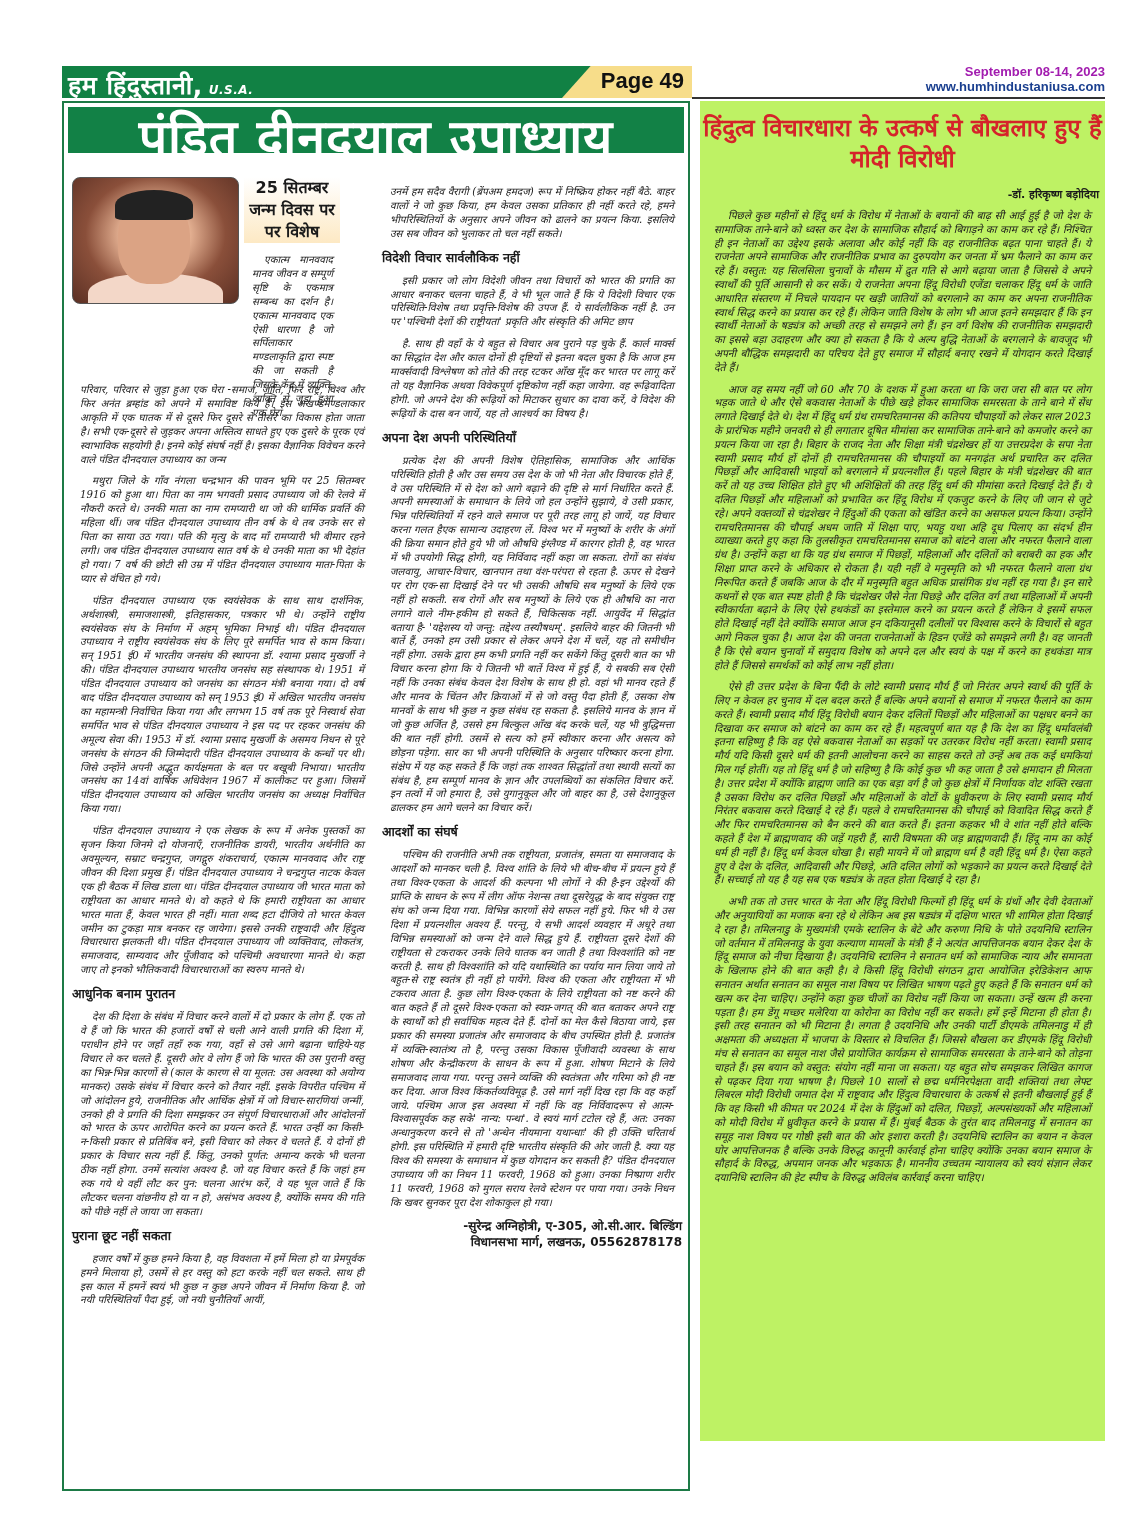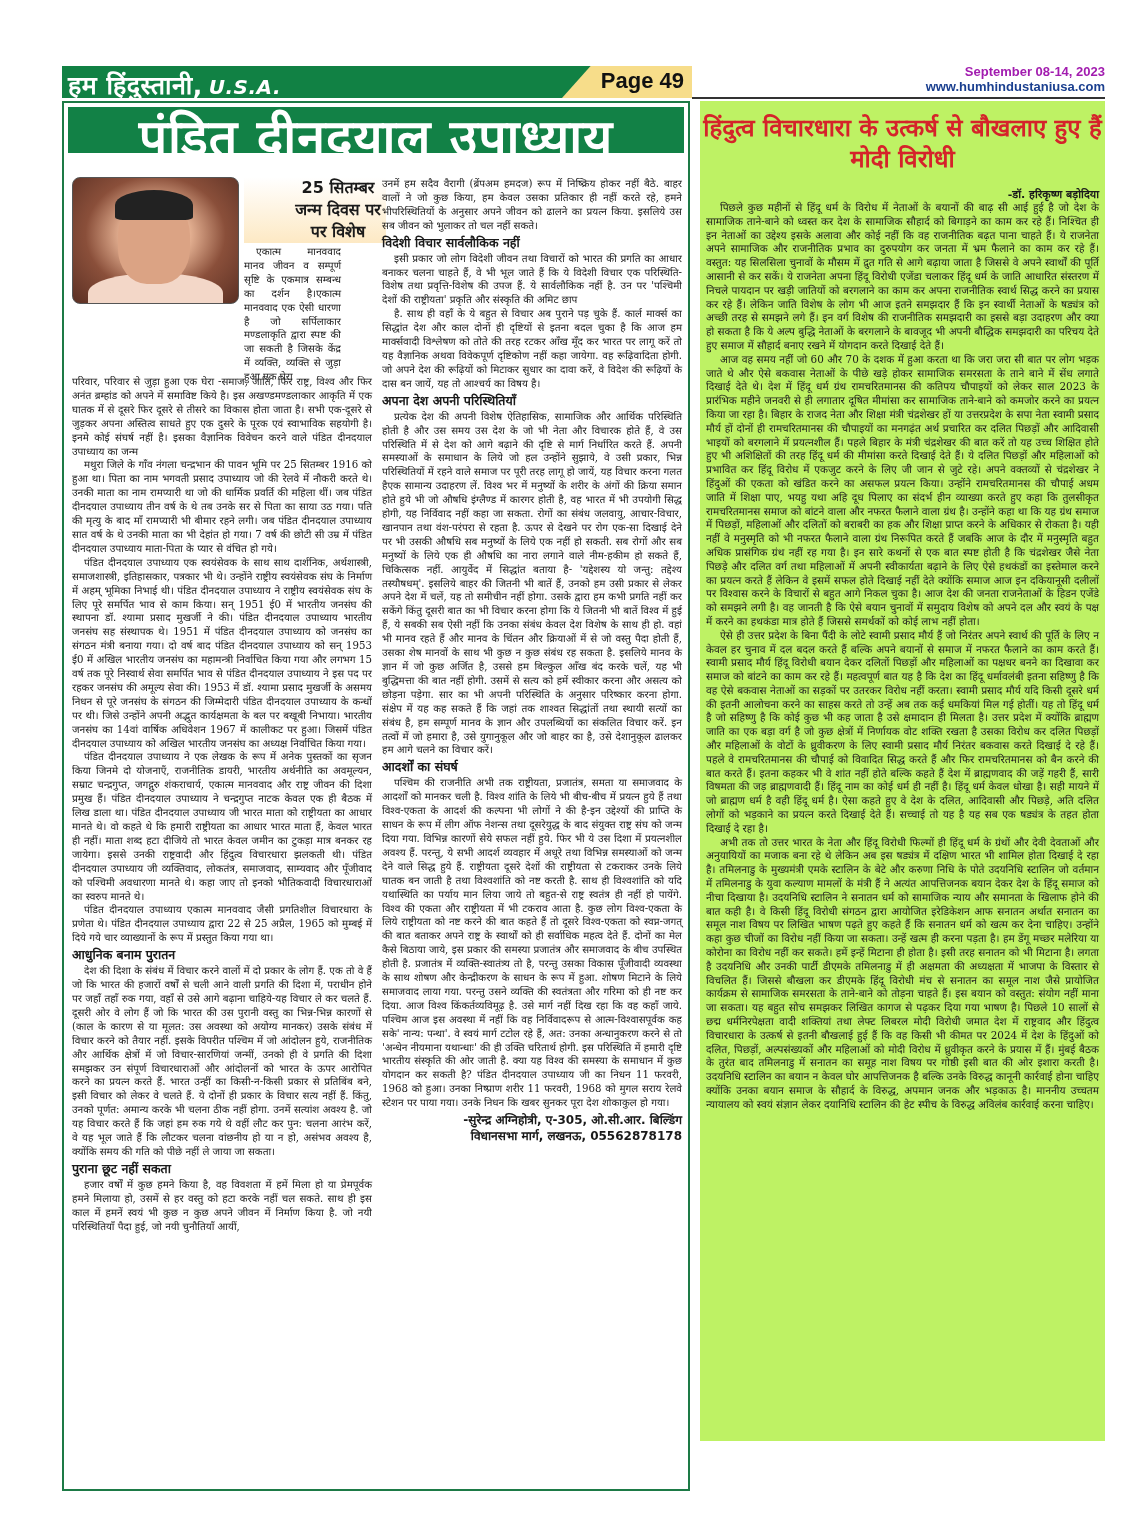--- a/index.html
+++ b/index.html
@@ -1,35 +1,35 @@
 <!DOCTYPE html>
 <html><head>
 <meta charset="utf-8">
 <style>
   html,body{margin:0;padding:0;background:#fff;}
   body{width:1135px;height:1533px;position:relative;overflow:hidden;font-family:"DejaVu Serif",serif;color:#1a1a1a;}
   .masthead{position:absolute;left:62px;top:66px;width:1043px;height:32px;}
   .mast-green{position:absolute;left:0;top:0;width:540px;height:32px;background:#118144;clip-path:polygon(0 0,100% 0,93% 100%,0 100%);}
   .mast-title{position:absolute;left:6px;top:1px;font:bold 25px "DejaVu Sans",sans-serif;color:#fff;letter-spacing:0.5px;}
-  .mast-title .usa{font-style:italic;font-size:20px;margin-left:6px;}
+  .mast-title .usa{font-style:italic;font-size:12px;margin-left:6px;}
   .mast-page{position:absolute;left:500px;top:0;width:130px;height:32px;background:#f7dd8a;clip-path:polygon(22% 0,100% 0,100% 100%,0 100%);}
   .mast-page span{position:absolute;right:8px;top:2px;font:bold 22px "Liberation Sans",sans-serif;color:#111;}
   .mast-rule{position:absolute;left:630px;top:31px;width:413px;height:2px;background:#333;}
   .mast-date{position:absolute;right:0;top:-2px;text-align:right;font:bold 13px "Liberation Sans",sans-serif;color:#a21caf;}
   .mast-url{position:absolute;right:0;top:13px;text-align:center;font:bold 13px "Liberation Sans",sans-serif;color:#1a3f8f;}
 
   .left-frame{position:absolute;left:62px;top:101px;width:628px;height:1390px;border:2px solid #1d7a46;box-sizing:border-box;background:#fff;}
   .title-banner{position:absolute;left:4px;top:4px;right:4px;height:46px;background:#128146;color:#fff;text-align:center;font:bold 50px "DejaVu Sans",sans-serif;line-height:62px;letter-spacing:1px;}
   .photo{position:absolute;left:8px;top:74px;width:165px;height:125px;border-radius:8px;border:1px solid #555;background:radial-gradient(ellipse at 50% 45%,#e8b596 0 28%,#8a4f3a 60%,#5b3024 100%);overflow:hidden;}
   .photo .face{position:absolute;left:45px;top:18px;width:72px;height:88px;border-radius:45% 45% 40% 40%;background:#dba384;}
   .photo .hair{position:absolute;left:42px;top:12px;width:78px;height:30px;border-radius:50% 50% 10% 10%;background:#222;}
   .photo .shirt{position:absolute;left:15px;top:95px;width:135px;height:40px;border-radius:50% 50% 0 0;background:#f3d7c8;}
-  .subhead{position:absolute;left:180px;top:74px;width:96px;text-align:center;font:bold 16px "DejaVu Sans",sans-serif;line-height:22px;background:linear-gradient(#fff,#fde9c4);padding-left:46px;}
+  .subhead{position:absolute;left:180px;top:74px;width:96px;text-align:center;font:bold 16px "DejaVu Sans",sans-serif;line-height:22px;background:linear-gradient(#fff,#fde9c4);}
   .col-text{position:absolute;font-size:10.2px;line-height:13.9px;text-align:justify;}
-  .col-text p{margin:0;text-indent:12px;}
+  .col-text p{margin:8px;text-indent:12px;font-style:italic;}
   .col-text h4{margin:1px 0;font:bold 12.5px "DejaVu Sans",sans-serif;}
   .c1a{left:180px;top:142px;width:97px;}
   .c1b{left:8px;top:272px;width:300px;}
   .c2{left:318px;top:74px;width:300px;}
   .sig{text-align:right;font:bold 12px "DejaVu Sans",sans-serif;line-height:16px;margin-top:2px;}
 
   .right-article{position:absolute;left:700px;top:101px;width:405px;height:1340px;background:#bef264;}
   .r-head{position:absolute;left:0;top:12px;width:405px;text-align:center;font:bold 24px "DejaVu Sans",sans-serif;line-height:31px;color:#d5232a;}
   .r-author{position:absolute;right:6px;top:85px;font:bold 11px "DejaVu Sans",sans-serif;}
   .r-body{left:6px;top:100px;width:393px;font-size:10.4px;line-height:13.8px;}
@@ -60,21 +60,20 @@
   </div>
   <div class="subhead">25 सितम्बर जन्म दिवस पर पर विशेष</div>
   <div class="col-text c1a">
     <p>एकात्म मानववाद मानव जीवन व सम्पूर्ण सृष्टि के एकमात्र सम्बन्ध का दर्शन है।एकात्म मानववाद एक ऐसी धारणा है जो सर्पिलाकार मण्डलाकृति द्वारा स्पष्ट की जा सकती है जिसके केंद्र में व्यक्ति, व्यक्ति से जुड़ा हुआ एक घेरा</p>
   </div>
   <div class="col-text c1b">
     <p style="text-indent:0">परिवार, परिवार से जुड़ा हुआ एक घेरा -समाज, जाति, फिर राष्ट्र, विश्व और फिर अनंत ब्रम्हांड को अपने में समाविष्ट किये है। इस अखण्डमण्डलाकार आकृति में एक घातक में से दूसरे फिर दूसरे से तीसरे का विकास होता जाता है। सभी एक-दूसरे से जुड़कर अपना अस्तित्व साधते हुए एक दुसरे के पूरक एवं स्वाभाविक सहयोगी है। इनमे कोई संघर्ष नहीं है। इसका वैज्ञानिक विवेचन करने वाले पंडित दीनदयाल उपाध्याय का जन्म</p>
     <p>मथुरा जिले के गाँव नंगला चन्द्रभान की पावन भूमि पर 25 सितम्बर 1916 को हुआ था। पिता का नाम भगवती प्रसाद उपाध्याय जो की रेलवे में नौकरी करते थे। उनकी माता का नाम रामप्यारी था जो की धार्मिक प्रवर्ति की महिला थीं। जब पंडित दीनदयाल उपाध्याय तीन वर्ष के थे तब उनके सर से पिता का साया उठ गया। पति की मृत्यु के बाद माँ रामप्यारी भी बीमार रहने लगी। जब पंडित दीनदयाल उपाध्याय सात वर्ष के थे उनकी माता का भी देहांत हो गया। 7 वर्ष की छोटी सी उम्र में पंडित दीनदयाल उपाध्याय माता-पिता के प्यार से वंचित हो गये।</p>
     <p>पंडित दीनदयाल उपाध्याय एक स्वयंसेवक के साथ साथ दार्शनिक, अर्थशास्त्री, समाजशास्त्री, इतिहासकार, पत्रकार भी थे। उन्होंने राष्ट्रीय स्वयंसेवक संघ के निर्माण में अहम् भूमिका निभाई थी। पंडित दीनदयाल उपाध्याय ने राष्ट्रीय स्वयंसेवक संघ के लिए पूरे समर्पित भाव से काम किया। सन् 1951 ई0 में भारतीय जनसंघ की स्थापना डॉ. श्यामा प्रसाद मुखर्जी ने की। पंडित दीनदयाल उपाध्याय भारतीय जनसंघ सह संस्थापक थे। 1951 में पंडित दीनदयाल उपाध्याय को जनसंघ का संगठन मंत्री बनाया गया। दो वर्ष बाद पंडित दीनदयाल उपाध्याय को सन् 1953 ई0 में अखिल भारतीय जनसंघ का महामन्त्री निर्वाचित किया गया और लगभग 15 वर्ष तक पूरे निस्वार्थ सेवा समर्पित भाव से पंडित दीनदयाल उपाध्याय ने इस पद पर रहकर जनसंघ की अमूल्य सेवा की। 1953 में डॉ. श्यामा प्रसाद मुखर्जी के असमय निधन से पूरे जनसंघ के संगठन की जिम्मेदारी पंडित दीनदयाल उपाध्याय के कन्धों पर थी। जिसे उन्होंने अपनी अद्भुत कार्यक्षमता के बल पर बखूबी निभाया। भारतीय जनसंघ का 14वां वार्षिक अधिवेशन 1967 में कालीकट पर हुआ। जिसमें पंडित दीनदयाल उपाध्याय को अखिल भारतीय जनसंघ का अध्यक्ष निर्वाचित किया गया।</p>
     <p>पंडित दीनदयाल उपाध्याय ने एक लेखक के रूप में अनेक पुस्तकों का सृजन किया जिनमे दो योजनाएँ, राजनीतिक डायरी, भारतीय अर्थनीति का अवमूल्यन, सम्राट चन्द्रगुप्त, जगद्गुरु शंकराचार्य, एकात्म मानववाद और राष्ट्र जीवन की दिशा प्रमुख हैं। पंडित दीनदयाल उपाध्याय ने चन्द्रगुप्त नाटक केवल एक ही बैठक में लिख डाला था। पंडित दीनदयाल उपाध्याय जी भारत माता को राष्ट्रीयता का आधार मानते थे। वो कहते थे कि हमारी राष्ट्रीयता का आधार भारत माता हैं, केवल भारत ही नहीं। माता शब्द हटा दीजिये तो भारत केवल जमीन का टुकड़ा मात्र बनकर रह जायेगा। इससे उनकी राष्ट्रवादी और हिंदुत्व विचारधारा झलकती थी। पंडित दीनदयाल उपाध्याय जी व्यक्तिवाद, लोकतंत्र, समाजवाद, साम्यवाद और पूँजीवाद को पश्चिमी अवधारणा मानते थे। कहा जाए तो इनको भौतिकवादी विचारधाराओं का स्वरुप मानते थे।</p>
-    <p>पंडित दीनदयाल उपाध्याय एकात्म मानववाद जैसी प्रगतिशील विचारधारा के प्रणेता थे। पंडित दीनदयाल उपाध्याय द्वारा 22 से 25 अप्रैल, 1965 को मुम्बई में दिये गये चार व्याख्यानों के रूप में प्रस्तुत किया गया था।</p>
     <h4>आधुनिक बनाम पुरातन</h4>
     <p>देश की दिशा के संबंध में विचार करने वालों में दो प्रकार के लोग हैं. एक तो वे हैं जो कि भारत की हजारों वर्षों से चली आने वाली प्रगति की दिशा में, पराधीन होने पर जहाँ तहाँ रुक गया, वहाँ से उसे आगे बढ़ाना चाहिये-यह विचार ले कर चलते हैं. दूसरी ओर वे लोग हैं जो कि भारत की उस पुरानी वस्तु का भिन्न-भिन्न कारणों से (काल के कारण से या मूलत: उस अवस्था को अयोग्य मानकर) उसके संबंध में विचार करने को तैयार नहीं. इसके विपरीत पश्चिम में जो आंदोलन हुये, राजनीतिक और आर्थिक क्षेत्रों में जो विचार-सारणियां जन्मीं, उनको ही वे प्रगति की दिशा समझकर उन संपूर्ण विचारधाराओं और आंदोलनों को भारत के ऊपर आरोपित करने का प्रयत्न करते हैं. भारत उन्हीं का किसी-न-किसी प्रकार से प्रतिबिंब बने, इसी विचार को लेकर वे चलते हैं. ये दोनों ही प्रकार के विचार सत्य नहीं हैं. किंतु, उनको पूर्णत: अमान्य करके भी चलना ठीक नहीं होगा. उनमें सत्यांश अवश्य है. जो यह विचार करते हैं कि जहां हम रुक गये थे वहीं लौट कर पुन: चलना आरंभ करें, वे यह भूल जाते हैं कि लौटकर चलना वांछनीय हो या न हो, असंभव अवश्य है, क्योंकि समय की गति को पीछे नहीं ले जाया जा सकता।</p>
     <h4>पुराना छूट नहीं सकता</h4>
     <p>हजार वर्षों में कुछ हमने किया है, वह विवशता में हमें मिला हो या प्रेमपूर्वक हमने मिलाया हो, उसमें से हर वस्तु को हटा करके नहीं चल सकते. साथ ही इस काल में हमनें स्वयं भी कुछ न कुछ अपने जीवन में निर्माण किया है. जो नयी परिस्थितियाँ पैदा हुई, जो नयी चुनौतियाँ आयीं,</p>
   </div>
   <div class="col-text c2">
     <p style="text-indent:0">उनमें हम सदैव वैरागी (ब्रेंपअम हमदज) रूप में निष्क्रिय होकर नहीं बैठे. बाहर वालों ने जो कुछ किया, हम केवल उसका प्रतिकार ही नहीं करते रहे, हमने भीपरिस्थितियों के अनुसार अपने जीवन को ढालने का प्रयत्न किया. इसलिये उस सब जीवन को भुलाकर तो चल नहीं सकते।</p>
     <h4>विदेशी विचार सार्वलौकिक नहीं</h4>
     <p>इसी प्रकार जो लोग विदेशी जीवन तथा विचारों को भारत की प्रगति का आधार बनाकर चलना चाहते हैं, वे भी भूल जाते हैं कि ये विदेशी विचार एक परिस्थिति-विशेष तथा प्रवृत्ति-विशेष की उपज हैं. ये सार्वलौकिक नहीं है. उन पर 'पश्चिमी देशों की राष्ट्रीयता' प्रकृति और संस्कृति की अमिट छाप</p>
     <p>है. साथ ही वहाँ के ये बहुत से विचार अब पुराने पड़ चुके हैं. कार्ल मार्क्स का सिद्धांत देश और काल दोनों ही दृष्टियों से इतना बदल चुका है कि आज हम मार्क्सवादी विश्लेषण को तोते की तरह रटकर आँख मूँद कर भारत पर लागू करें तो यह वैज्ञानिक अथवा विवेकपूर्ण दृष्टिकोण नहीं कहा जायेगा. वह रूढ़िवादिता होगी. जो अपने देश की रूढ़ियों को मिटाकर सुधार का दावा करें, वे विदेश की रूढ़ियों के दास बन जायें, यह तो आश्चर्य का विषय है।</p>

